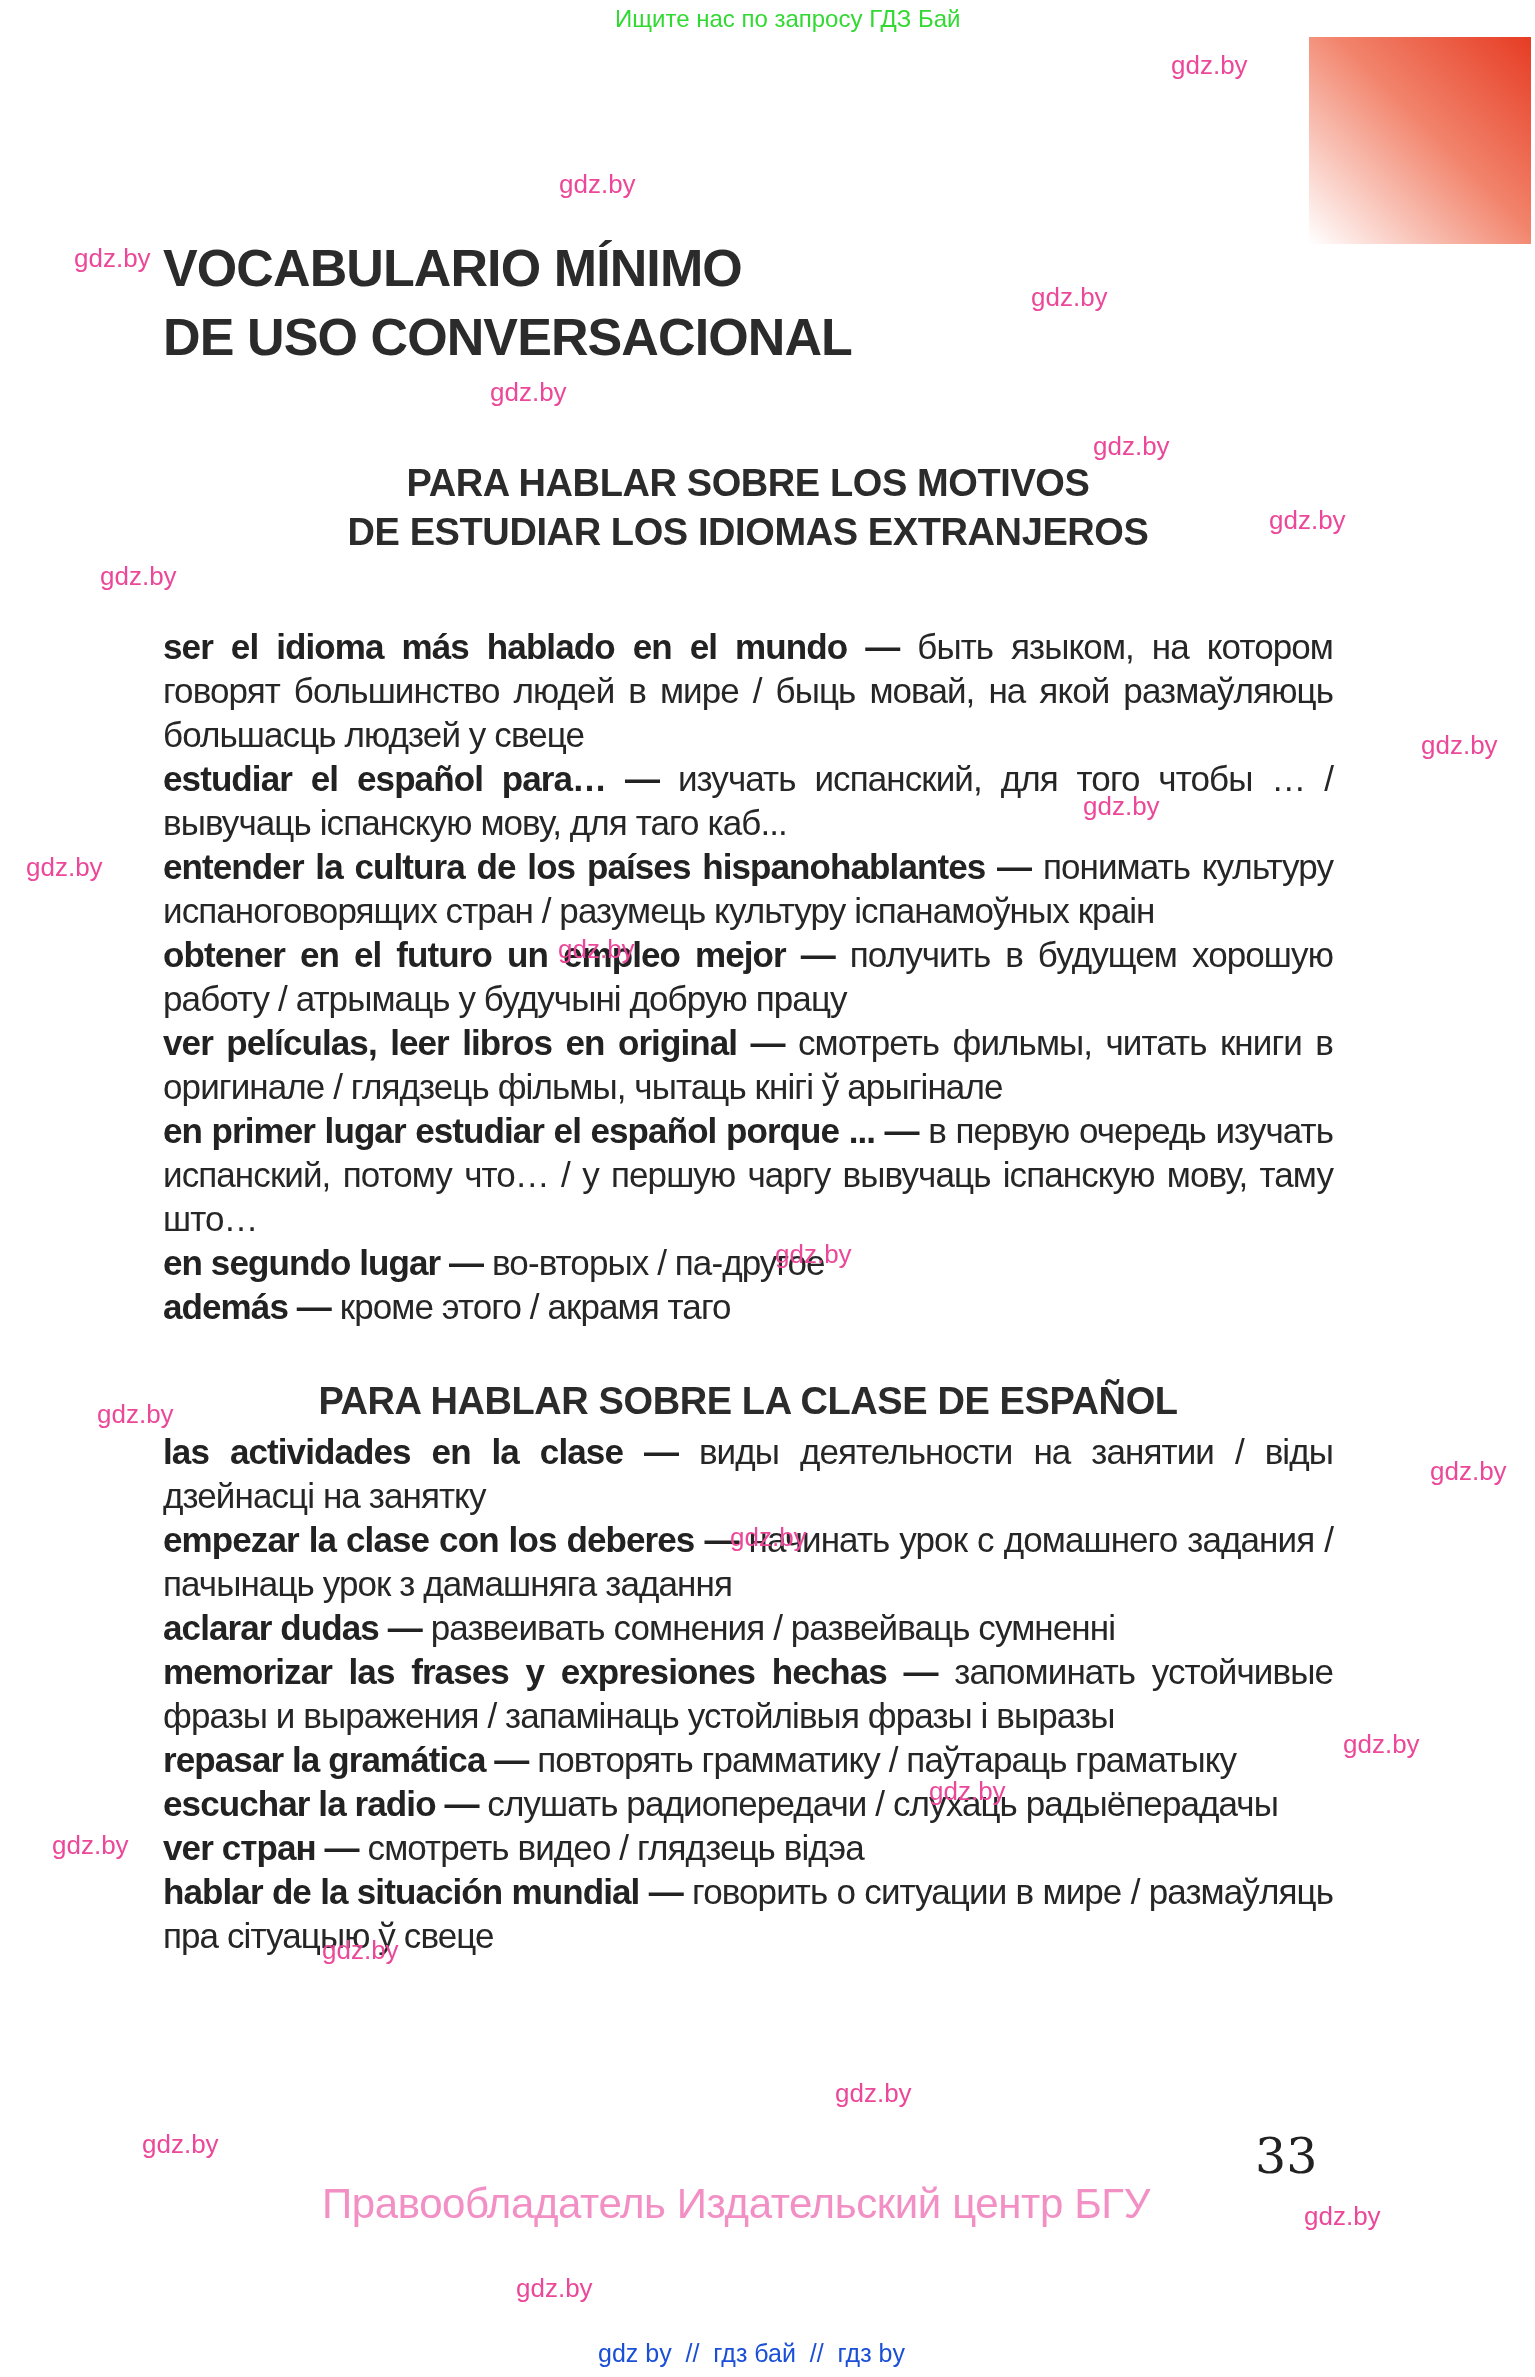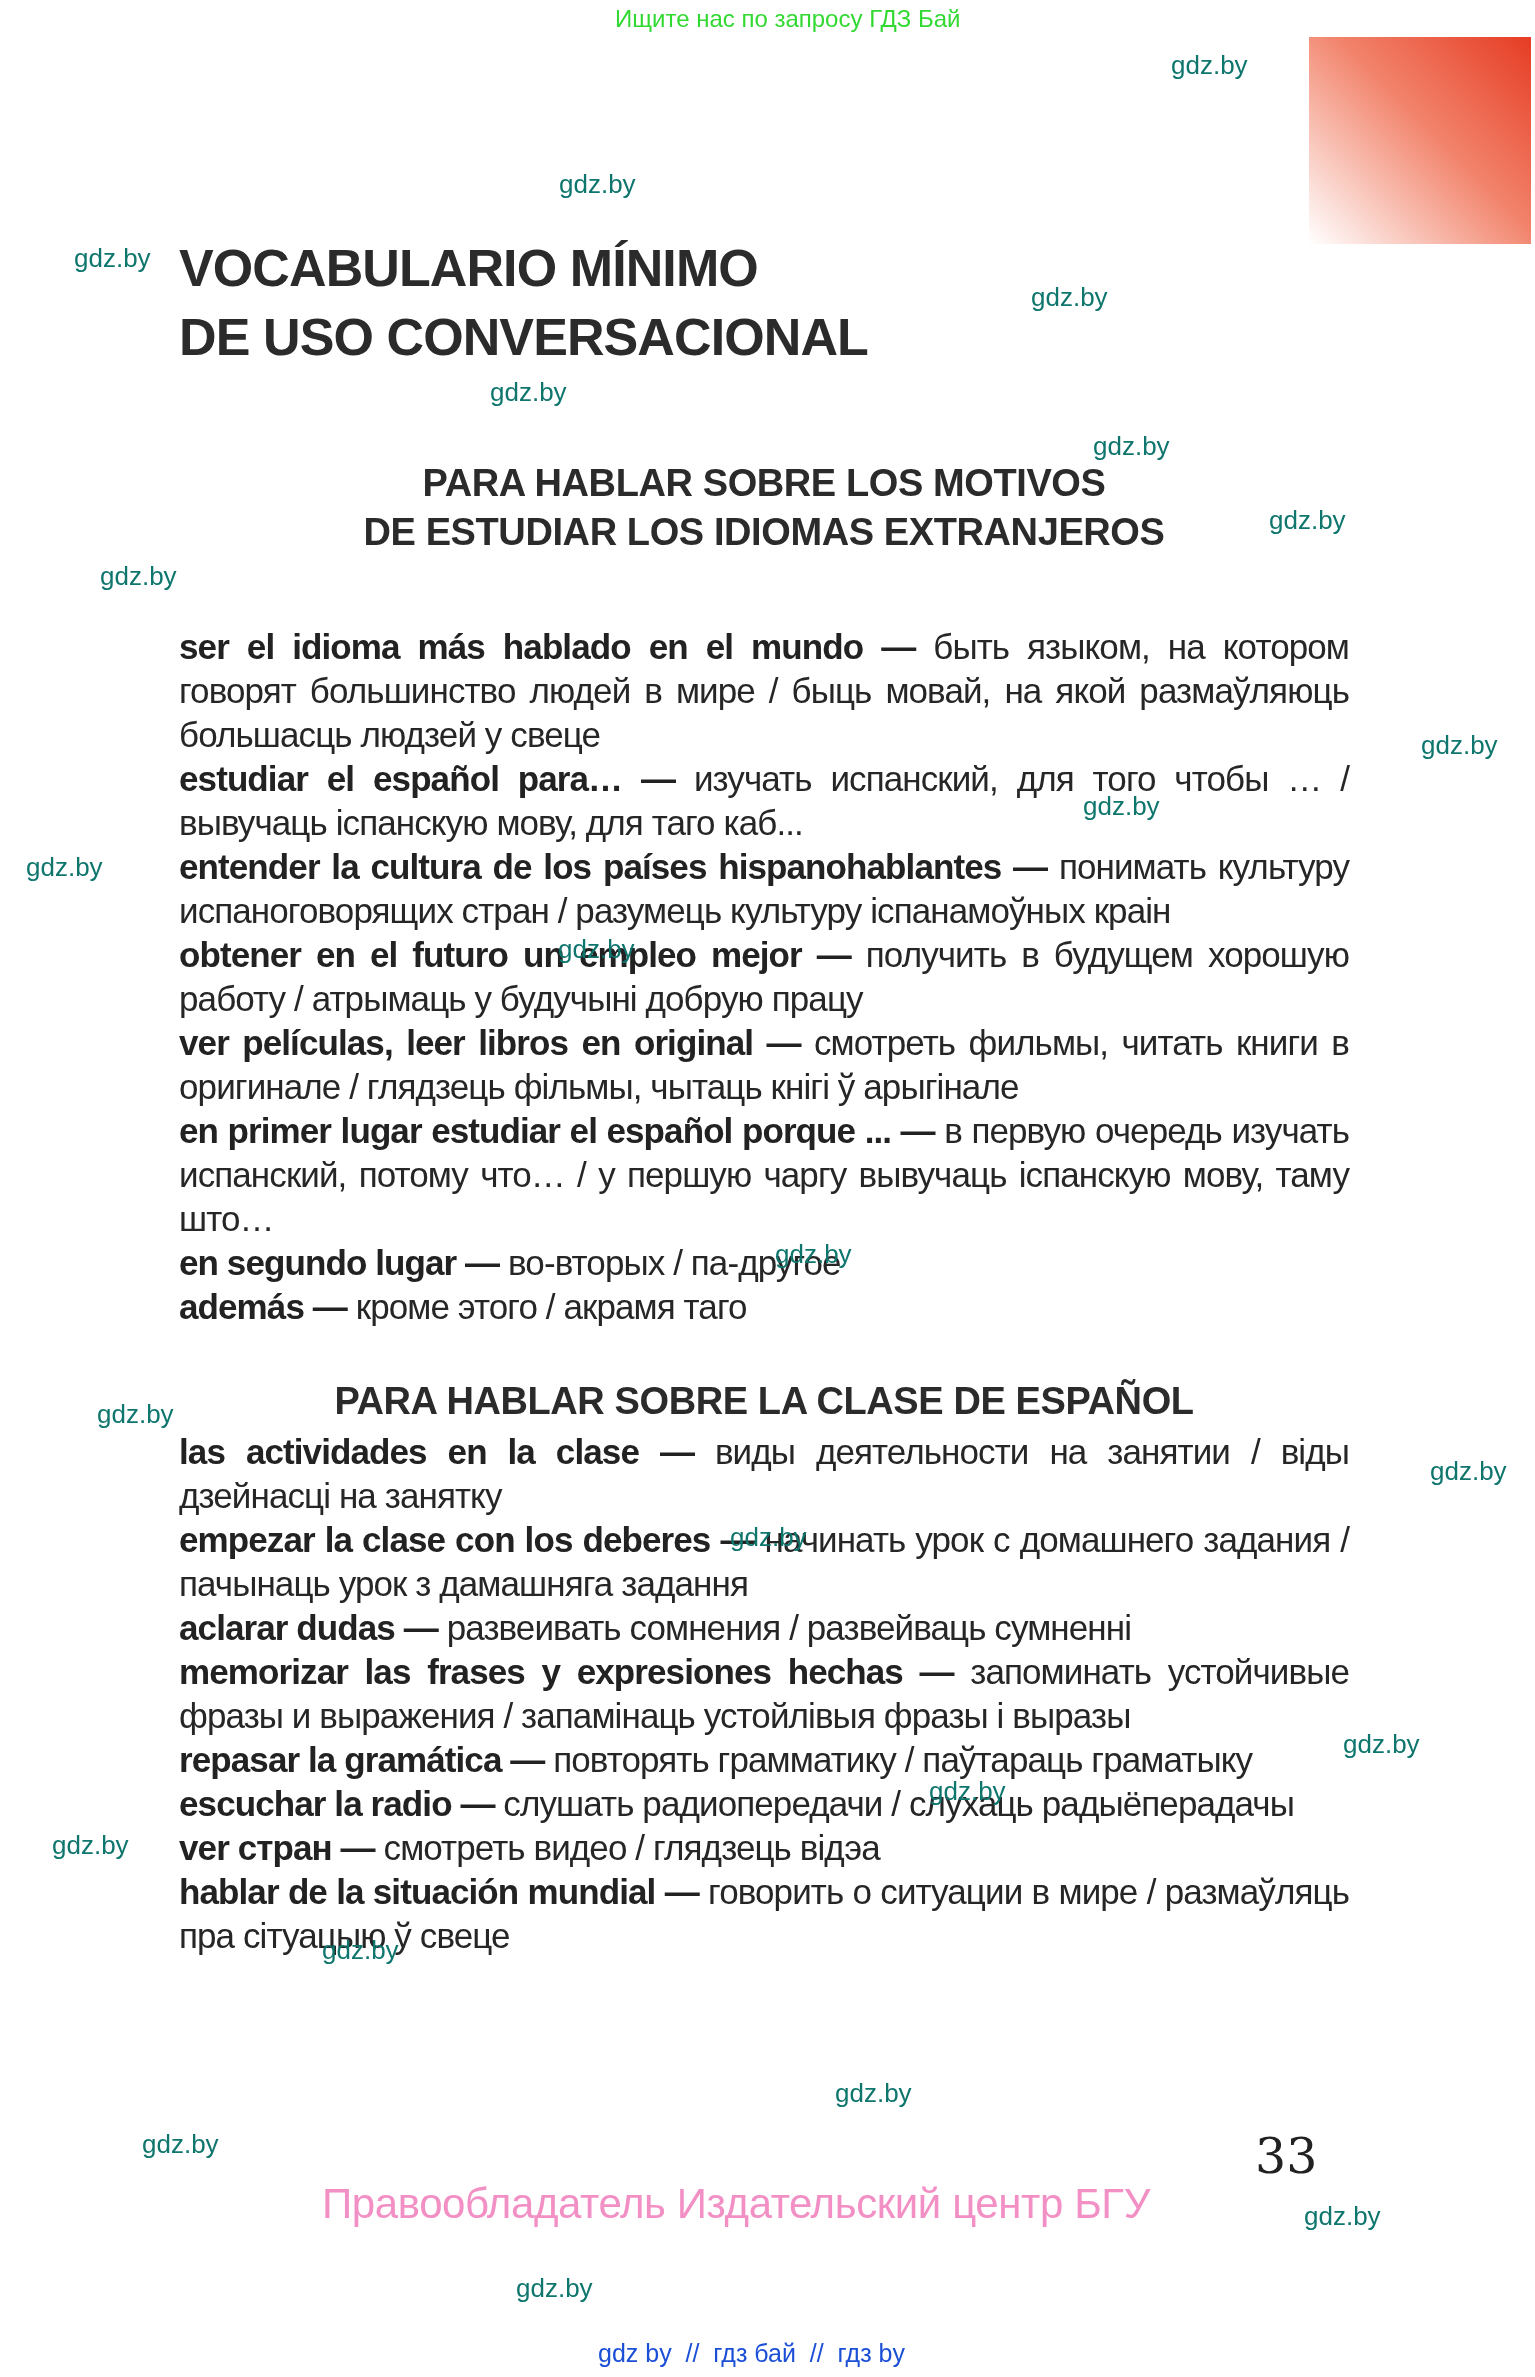--- a/index.html
+++ b/index.html
@@ -31,21 +31,21 @@
     left: 1309px;
     top: 37px;
     width: 222px;
     height: 207px;
     background: linear-gradient(45deg, #ffffff 0%, var(--square-red-light, #f2836b) 55%, var(--square-red, #e63c24) 100%);
   }
 
   
   .content {
     position: absolute;
-    left: 179px;
+    left: 163px;
     top: 234px;
     width: 1170px;
   }
 
   .doc-title {
     font-size: 52px;
     line-height: 69px;
     font-weight: 700;
     letter-spacing: -0.9px;
     color: #2b2b2b;
@@ -72,21 +72,21 @@
     letter-spacing: -0.9px;
     text-align: justify;
     color: var(--text-ink, #262626);
   }
   .entry b { font-weight: 700; color: #222222; }
 
   
   .wm {
     position: absolute;
     font-size: 26px;
-    color: #0f766e;
+    color: #ec4899;
     white-space: nowrap;
   }
 
   .page-number {
     position: absolute;
     left: 1255px;
     top: 2128px;
     font-family: "DejaVu Serif", serif;
     font-size: 49px;
     color: #222222;

